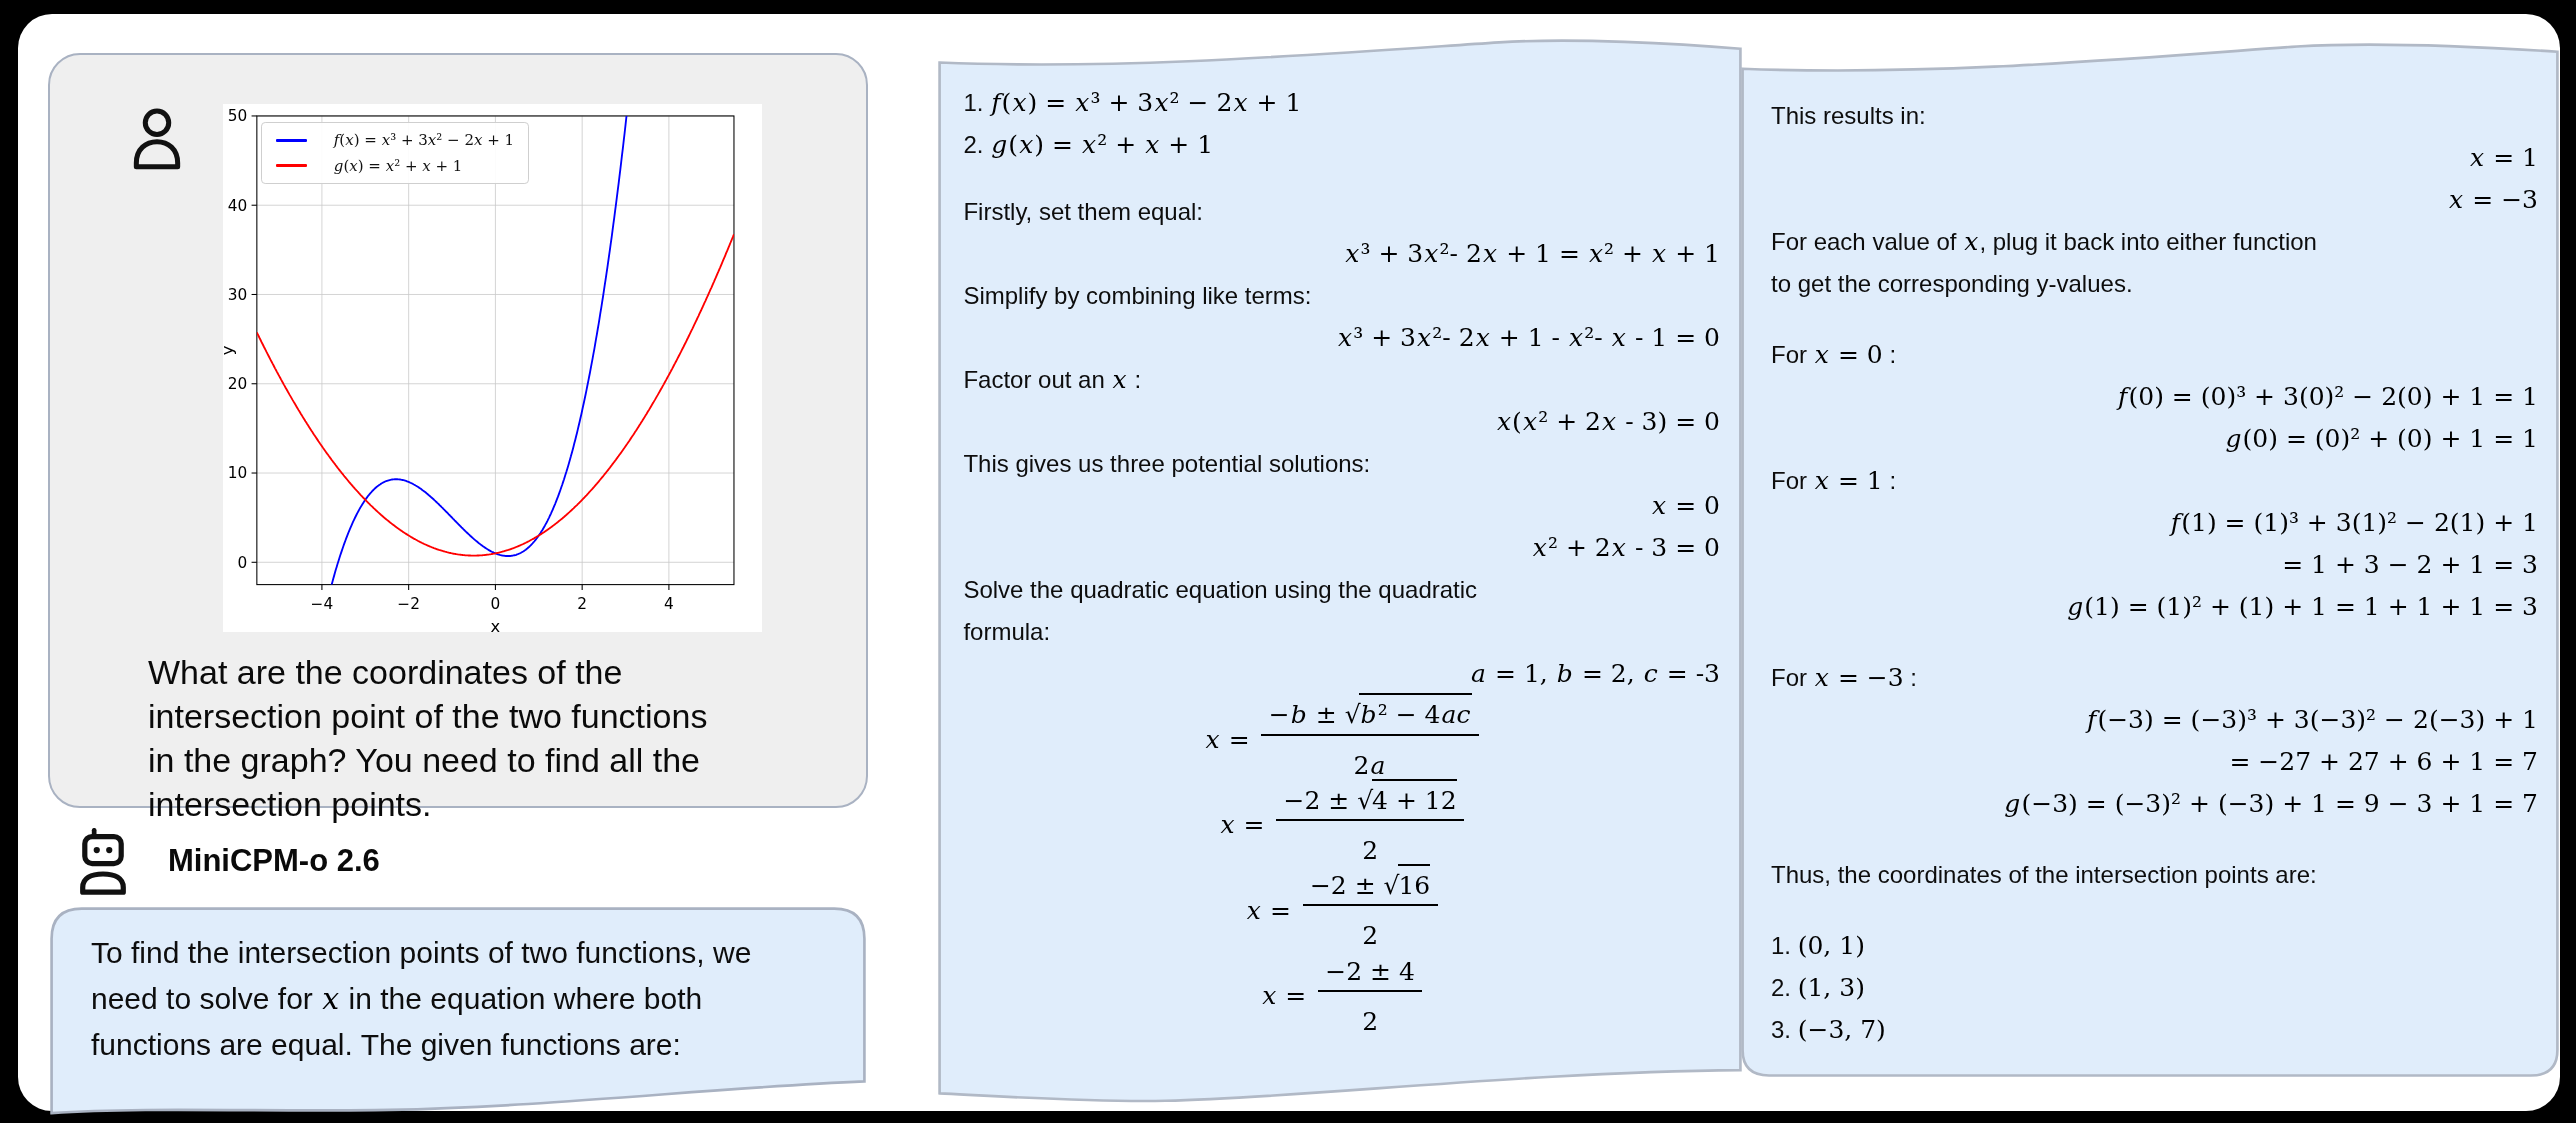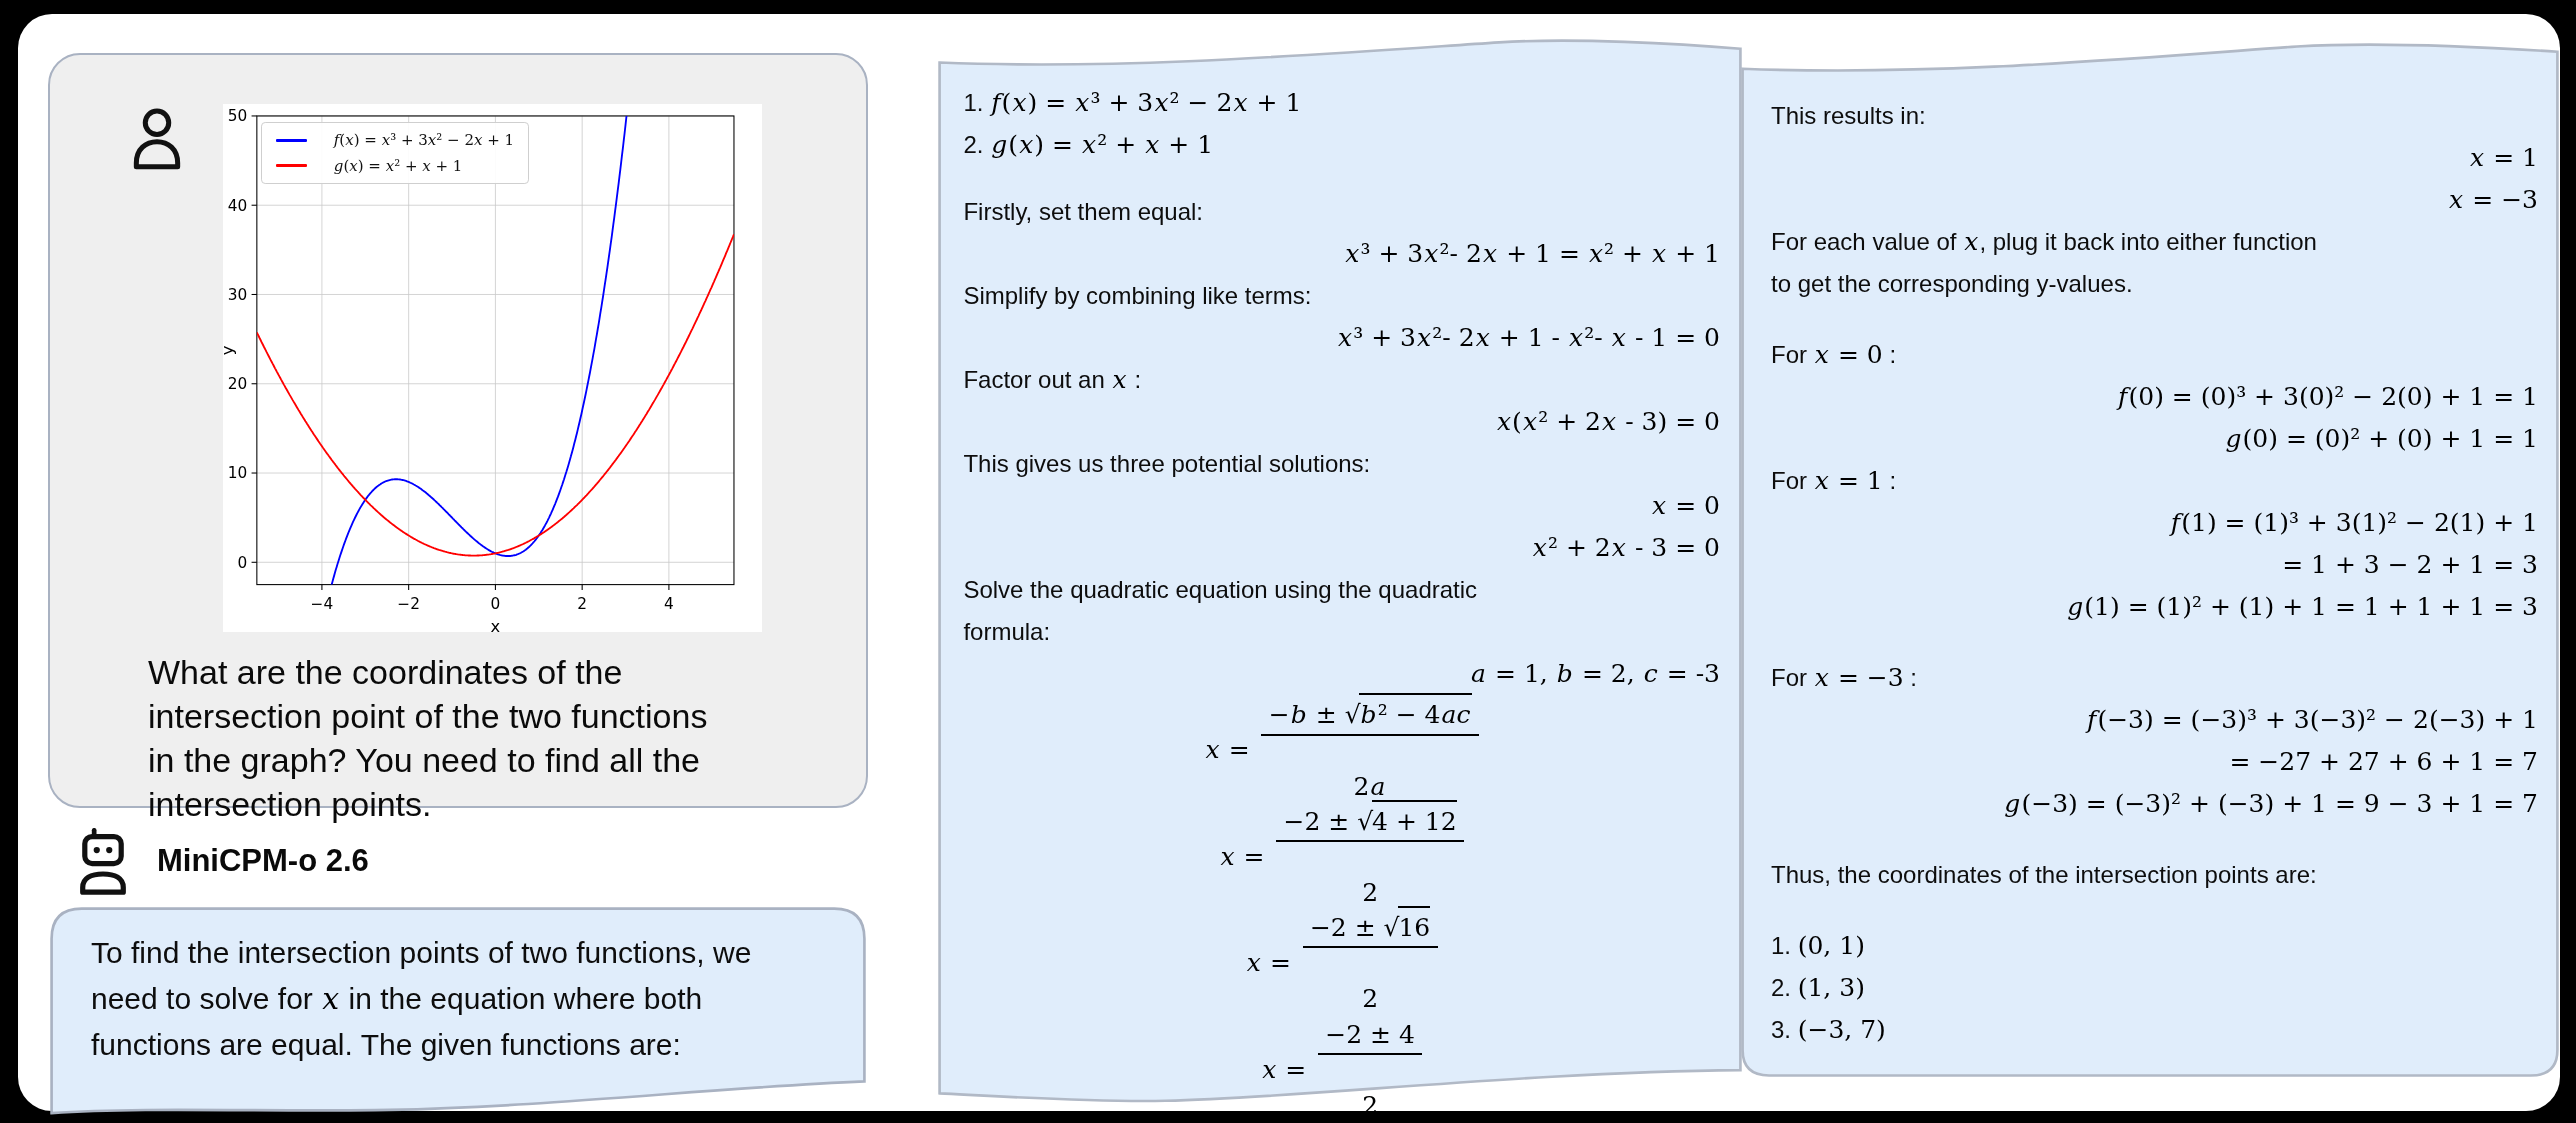--- a/index.html
+++ b/index.html
@@ -15,21 +15,21 @@
   .graph svg.plot{position:absolute;left:0;top:0;}
   .legend{position:absolute;left:38px;top:18px;background:rgba(255,255,255,.92);
       border:1.1px solid #cfcfcf;border-radius:4.2px;padding:8.5px 13.8px;display:flex;
       flex-direction:column;gap:7.4px;}
   .lg-row{display:flex;align-items:center;gap:27px;}
   .lg-line{display:inline-block;width:31px;height:2.6px;border-radius:1.1px;}
   .lg-lab{font-family:"DejaVu Serif",serif;font-size:15px;color:#111;white-space:nowrap;}
   .question{position:absolute;left:98px;top:595px;width:725px;
       font-size:34px;line-height:44px;font-weight:normal;white-space:pre-line;color:#0a0a0a;}
   .model-row{position:absolute;left:59px;top:812px;height:71px;display:flex;
-      align-items:center;gap:28px;}
+      align-items:center;gap:39px;}
   .robot-icon{width:52px;height:67px;}
   .model-name{font-size:31px;font-weight:bold;color:#0a0a0a;}
   
   .shapebox{position:absolute;}
   .shapebox > svg.shape{position:absolute;left:0;top:0;width:100%;height:100%;}
   .intro-text{position:absolute;left:41px;top:23px;right:29px;
       font-size:30px;line-height:46px;white-space:pre-line;}
   .panel-content{position:absolute;left:0;top:0;right:0;bottom:0;box-sizing:border-box;}
   .mid .panel-content{padding:47px 22px 0 25.4px;}
   .right .panel-content{padding:57px 21px 0 30px;}
@@ -38,21 +38,21 @@
   .t{text-align:left;}
   .c{text-align:right;}
   .m{font-family:"DejaVu Serif",serif;font-size:25px;color:#000;}
   .m i{font-style:italic;padding:0 1.1px;}
   .seg .m{font-size:30px;}
   .ov{border-top:2.1px solid #000;padding-top:5px;}
   .sq{letter-spacing:-1.1px;}
   .fr{display:flex;justify-content:center;align-items:center;gap:11.6px;margin:4.2px 0;}
   .frac{display:inline-flex;flex-direction:column;align-items:center;vertical-align:middle;}
   .frac .num{line-height:31px;padding:0 7.4px 3.2px 7.4px;border-bottom:2.1px solid #000;}
-  .frac .den{line-height:31px;padding-top:14px;margin-top:21px;}
+  .frac .den{line-height:31px;padding-top:14px;}
 </style>
 </head>
 <body>
 
 <div class="frame">
 
   <div class="user-bubble">
     <svg class="user-icon" viewBox="0 0 100 120">
       <circle cx="50" cy="30" r="21" fill="none" stroke="#111" stroke-width="9"></circle>
       <path d="M13 109 L13 102 C13 77 30 64 50 64 C70 64 87 77 87 102 L87 109 Z" fill="none" stroke="#111" stroke-width="9" stroke-linejoin="round"></path>

